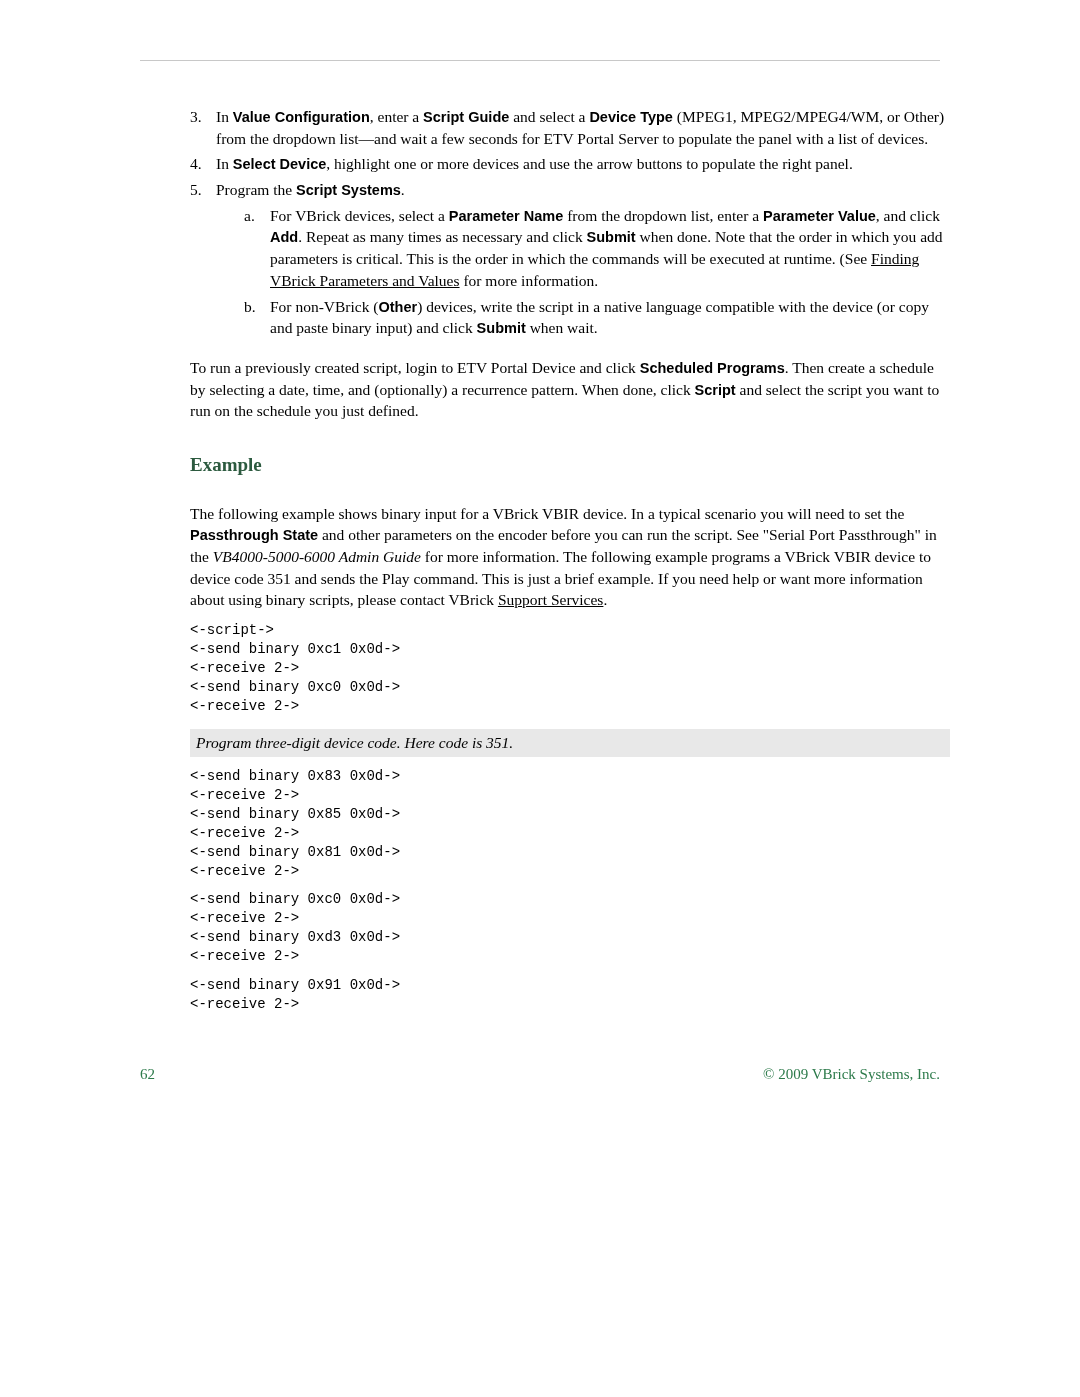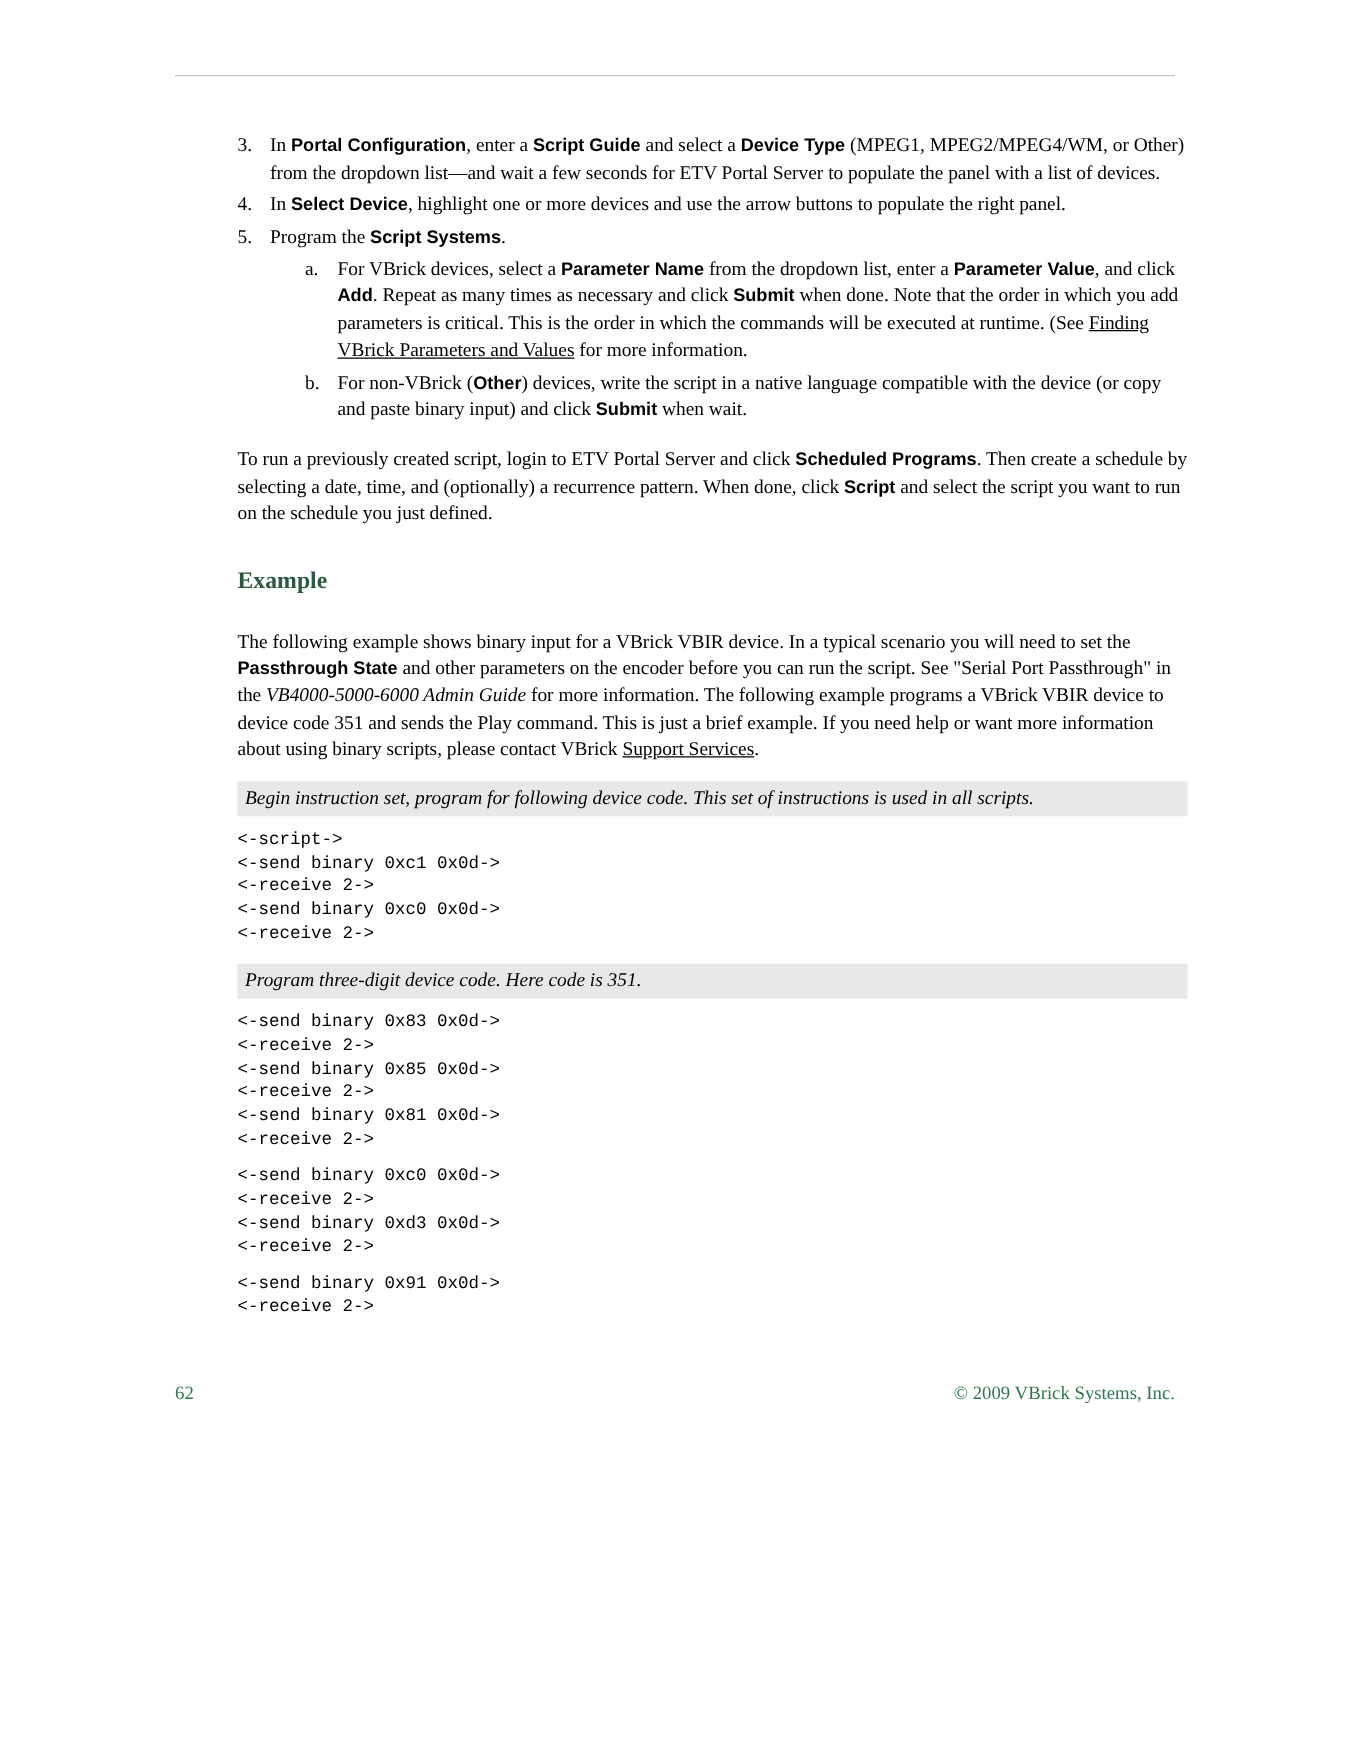--- a/index.html
+++ b/index.html
@@ -106,21 +106,21 @@
 
 <div class="page">
   <div class="rule"></div>
 
   <div class="content">
 
     <ol class="outer">
       <li>
         <span class="num">3.</span>
         <span class="body">
-          <span>In </span><span class="bold-sans">Portal Configuration</span><span>, enter a </span><span class="bold-sans">Script Guide</span><span> and select a </span><span class="bold-sans">Device Type</span><span> (MPEG1, MPEG2/MPEG4/WM, or Other) from the dropdown list—and wait a few seconds for ETV Portal Server to populate the panel with a list of devices.</span>
+          <span>In </span><span class="bold-sans">Value Configuration</span><span>, enter a </span><span class="bold-sans">Script Guide</span><span> and select a </span><span class="bold-sans">Device Type</span><span> (MPEG1, MPEG2/MPEG4/WM, or Other) from the dropdown list—and wait a few seconds for ETV Portal Server to populate the panel with a list of devices.</span>
         </span>
       </li>
       <li>
         <span class="num">4.</span>
         <span class="body">
           <span>In </span><span class="bold-sans">Select Device</span><span>, highlight one or more devices and use the arrow buttons to populate the right panel.</span>
         </span>
       </li>
       <li>
         <span class="num">5.</span>
@@ -138,30 +138,29 @@
               <span class="body">
                 <span>For non-VBrick (</span><span class="bold-sans">Other</span><span>) devices, write the script in a native language compatible with the device (or copy and paste binary input) and click </span><span class="bold-sans">Submit</span><span> when wait.</span>
               </span>
             </li>
           </ol>
         </span>
       </li>
     </ol>
 
     <div class="para">
-      <span>To run a previously created script, login to ETV Portal Server and click </span><span class="bold-sans">Scheduled Programs</span><span>. Then create a schedule by selecting a date, time, and (optionally) a recurrence pattern. When done, click </span><span class="bold-sans">Script</span><span> and select the script you want to run on the schedule you just defined.</span>
+      <span>To run a previously created script, login to ETV Portal Device and click </span><span class="bold-sans">Scheduled Programs</span><span>. Then create a schedule by selecting a date, time, and (optionally) a recurrence pattern. When done, click </span><span class="bold-sans">Script</span><span> and select the script you want to run on the schedule you just defined.</span>
     </div>
 
     <h2 class="example">Example</h2>
 
     <div>
       <span>The following example shows binary input for a VBrick VBIR device. In a typical scenario you will need to set the </span><span class="bold-sans">Passthrough State</span><span> and other parameters on the encoder before you can run the script. See "Serial Port Passthrough" in the </span><span class="italic">VB4000-5000-6000 Admin Guide</span><span> for more information. The following example programs a VBrick VBIR device to device code 351 and sends the Play command. This is just a brief example. If you need help or want more information about using binary scripts, please contact VBrick </span><span class="underline">Support Services</span><span>.</span>
     </div>
 
-    <div class="italic-bar">Begin instruction set, program for following device code. This set of instructions is used in all scripts.</div>
     <pre class="code">&lt;-script-&gt;
 &lt;-send binary 0xc1 0x0d-&gt;
 &lt;-receive 2-&gt;
 &lt;-send binary 0xc0 0x0d-&gt;
 &lt;-receive 2-&gt;</pre>
 
     <div class="italic-bar">Program three-digit device code. Here code is 351.</div>
     <pre class="code">&lt;-send binary 0x83 0x0d-&gt;
 &lt;-receive 2-&gt;
 &lt;-send binary 0x85 0x0d-&gt;

